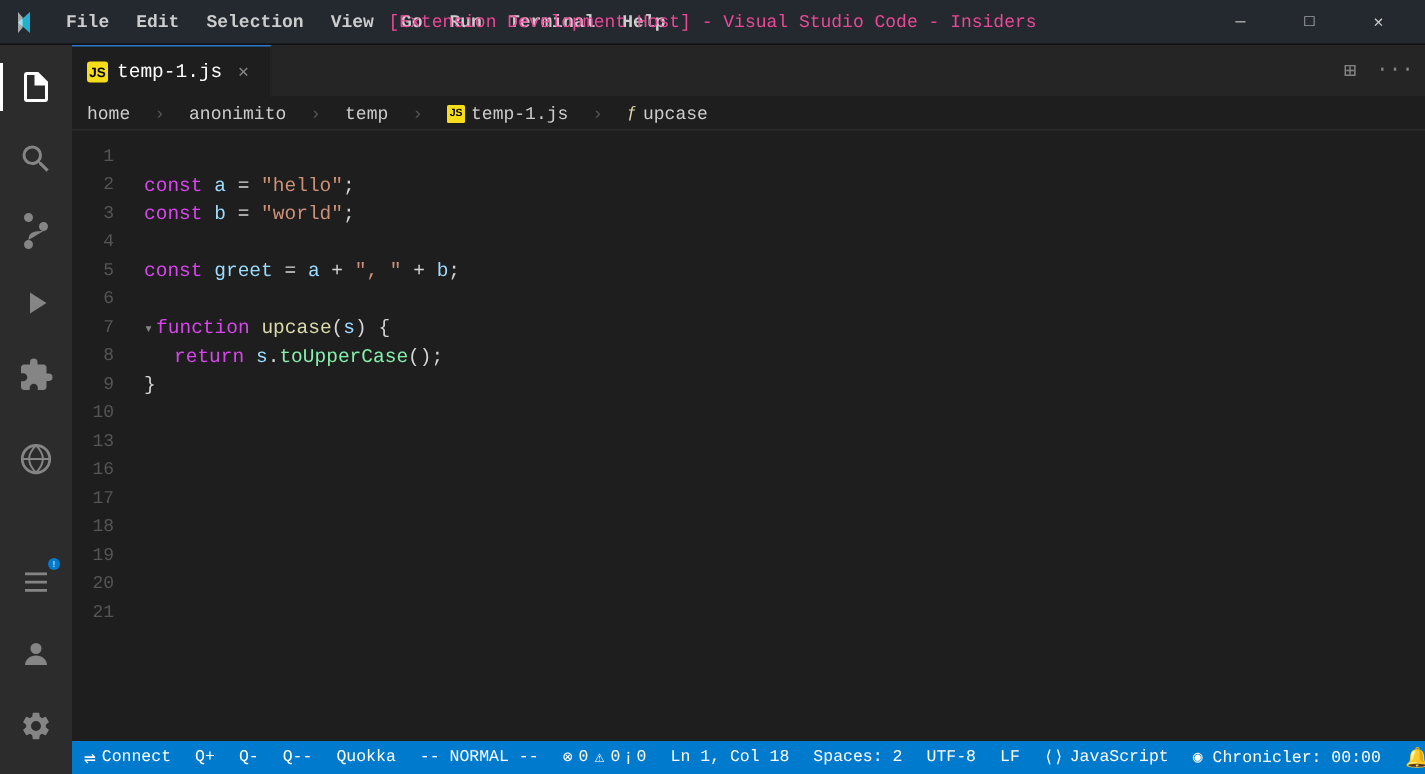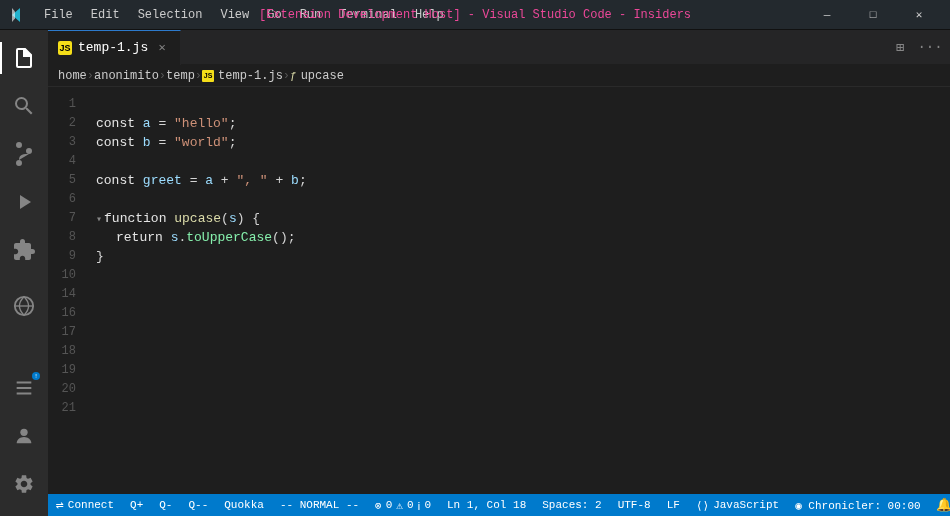--- a/index.html
+++ b/index.html
@@ -32,20 +32,21 @@
     #menu-bar {
       display: flex;
       gap: 2px;
     }
     .menu-item {
       font-size: 12px;
       color: #ccc;
       padding: 2px 8px;
       cursor: pointer;
       border-radius: 3px;
+      font-weight: bold;
     }
     #title-text {
       font-size: 12px;
       color: #ec4899;
       position: absolute;
       left: 50%;
       transform: translateX(-50%);
       white-space: nowrap;
     }
     #window-controls {
@@ -192,21 +193,21 @@
 
     
     #breadcrumb {
       height: 22px;
       background: #1e1e1e;
       display: flex;
       align-items: center;
       padding: 0 10px;
       font-size: 12px;
       color: #858585;
-      gap: 0;
+      gap: 16px;
       flex-shrink: 0;
       border-bottom: 1px solid #2a2a2a;
     }
     .breadcrumb-sep {
       color: #555;
     }
     .breadcrumb-item {
       color: #ccc;
       display: flex;
       align-items: center;
@@ -253,21 +254,21 @@
       user-select: none;
       flex-shrink: 0;
       font-size: 12px;
     }
     .line-content {
       flex: 1;
       white-space: pre;
       padding-left: 8px;
     }
     
-    .kw { color: #e5e5e5; }
+    .kw { color: #d946ef; }
     .str { color: #ce9178; }
     .var { color: #9cdcfe; }
     .fn { color: #dcdcaa; }
     .plain { color: #d4d4d4; }
     .method { color: #86efac; }
     .fold-arrow {
       color: #858585;
       font-size: 10px;
       margin-right: 2px;
       cursor: pointer;
@@ -471,21 +472,21 @@
       <div class="code-line">
         <span class="line-number">9</span>
         <span class="line-content"><span class="plain">}</span></span>
       </div>
 
       <div class="code-line">
           <span class="line-number">10</span>
           <span class="line-content"></span>
         </div>
       <div class="code-line">
-          <span class="line-number">14</span>
+          <span class="line-number">13</span>
           <span class="line-content"></span>
         </div>
       <div class="code-line">
           <span class="line-number">16</span>
           <span class="line-content"></span>
         </div>
       <div class="code-line">
           <span class="line-number">17</span>
           <span class="line-content"></span>
         </div>

